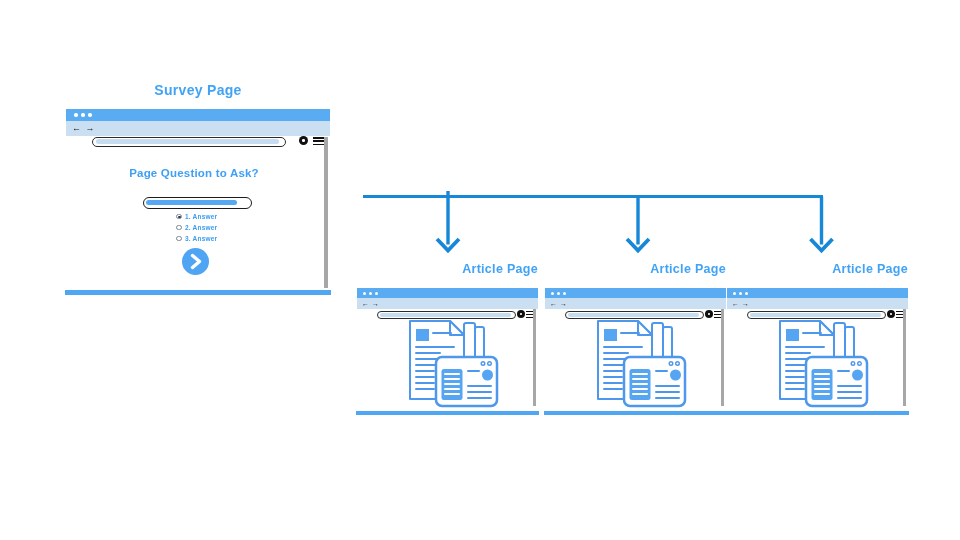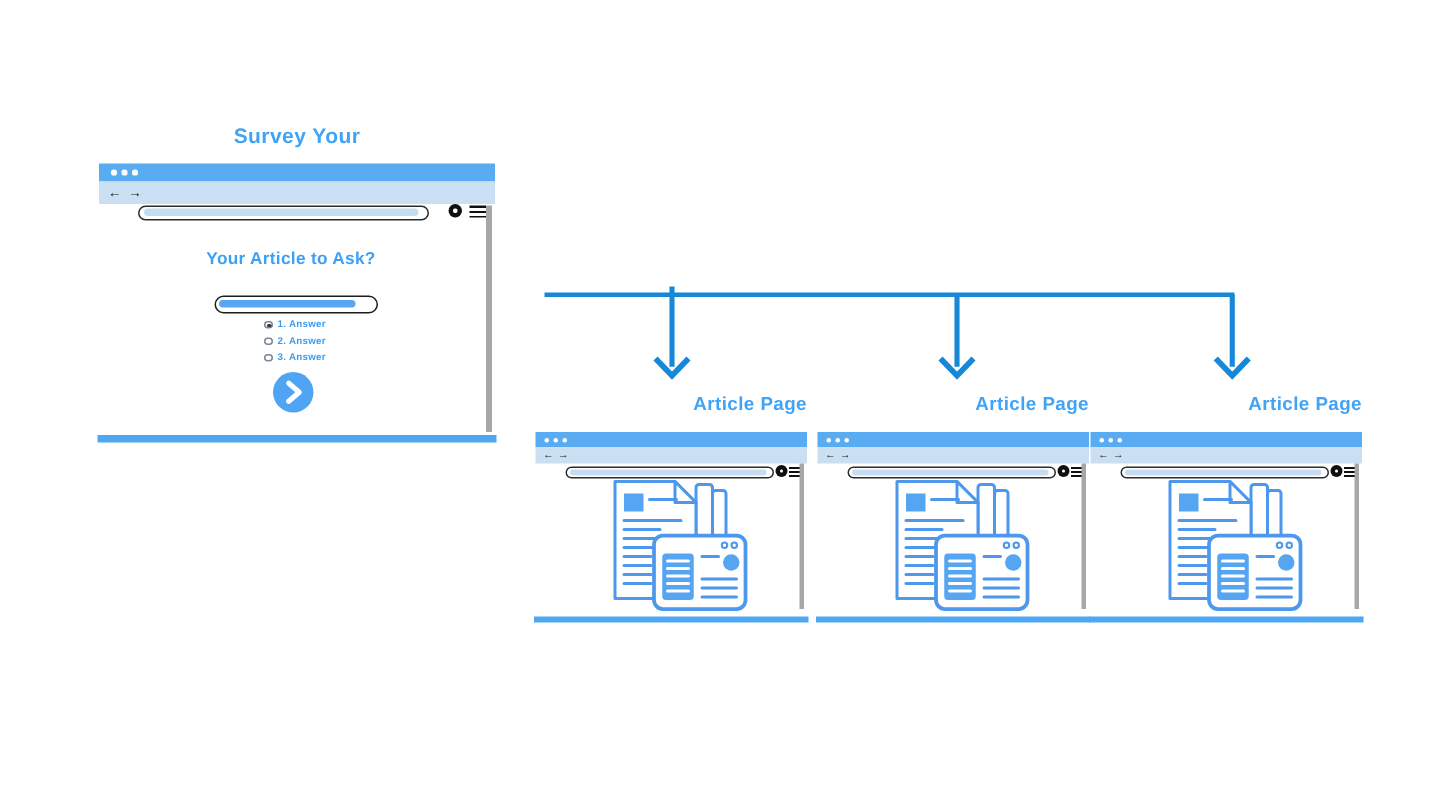--- a/index.html
+++ b/index.html
@@ -102,21 +102,21 @@
         </g>
         <line x1="61" y1="53" x2="72" y2="53"></line>
         <circle cx="80.5" cy="57" r="5.5" fill="#55A5F2" stroke="none"></circle>
         <line x1="61" y1="68" x2="84" y2="68"></line>
         <line x1="61" y1="74" x2="84" y2="74"></line>
         <line x1="61" y1="80" x2="84" y2="80"></line>
       </g>
     </defs>
   </svg>
 
-  <div class="survey-title">Survey Your</div>
+  <div class="survey-title">Survey Page</div>
 
   <div class="win" id="survey-win">
     <div class="win-header">
       <span class="traffic">
           <i></i>
           <i></i>
           <i></i>
         </span>
     </div>
     <div class="win-toolbar">
@@ -124,21 +124,21 @@
         <span>←</span>
         <span>→</span>
       </span>
       <span class="urlpill">
           <i></i>
         </span>
       <span class="acct"></span>
       <span class="menu"></span>
     </div>
 
-    <div class="question">Your Article to Ask?</div>
+    <div class="question">Page Question to Ask?</div>
 
     <div class="answer-pill">
         <i style="width: 85%;"></i>
       </div>
 
     <div class="answer-row" style="top:103.5px;">
       <span class="radio sel"></span>
       <span class="answer-label">1. Answer</span>
     </div>
     <div class="answer-row" style="top:114.5px;">

